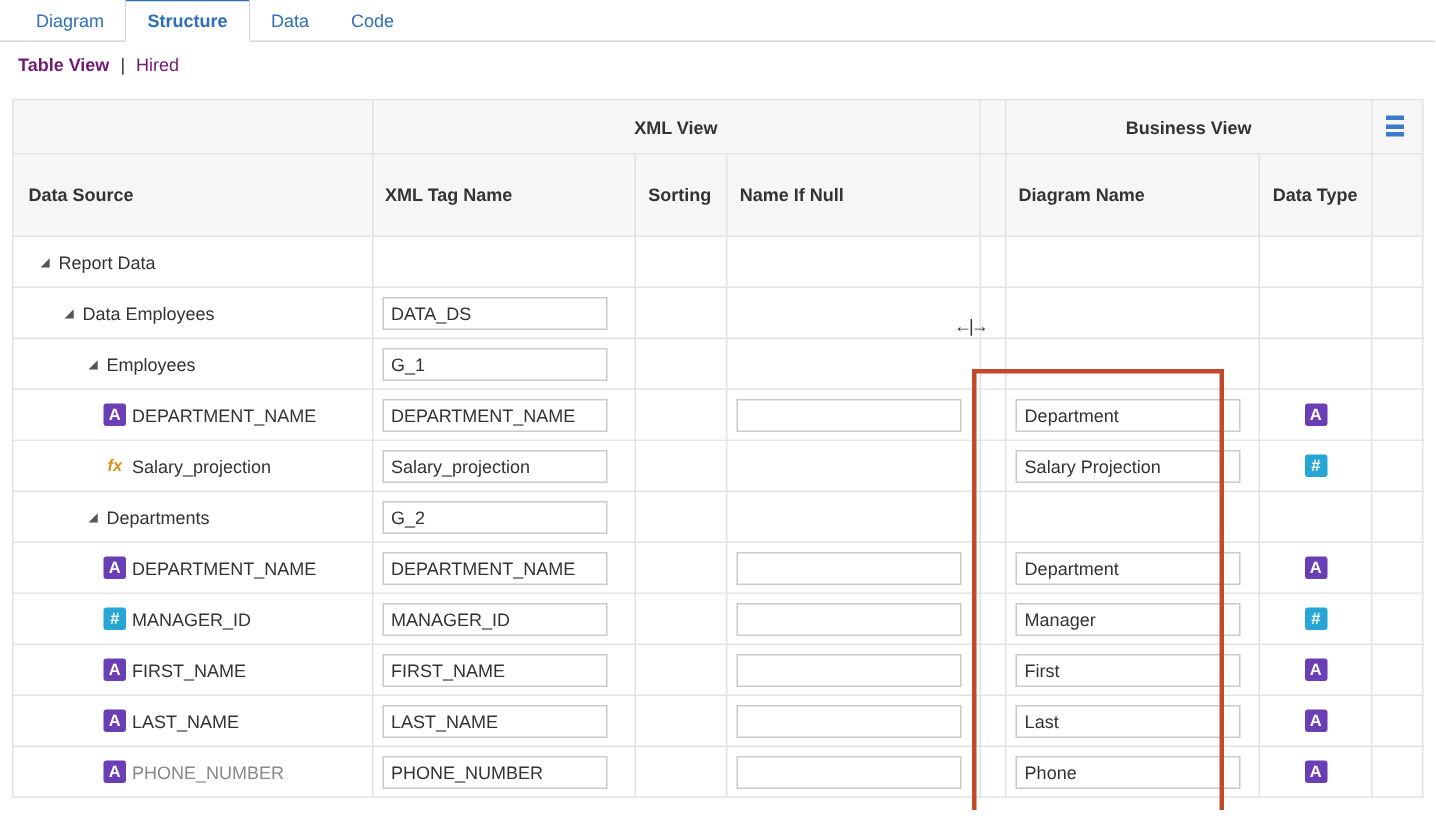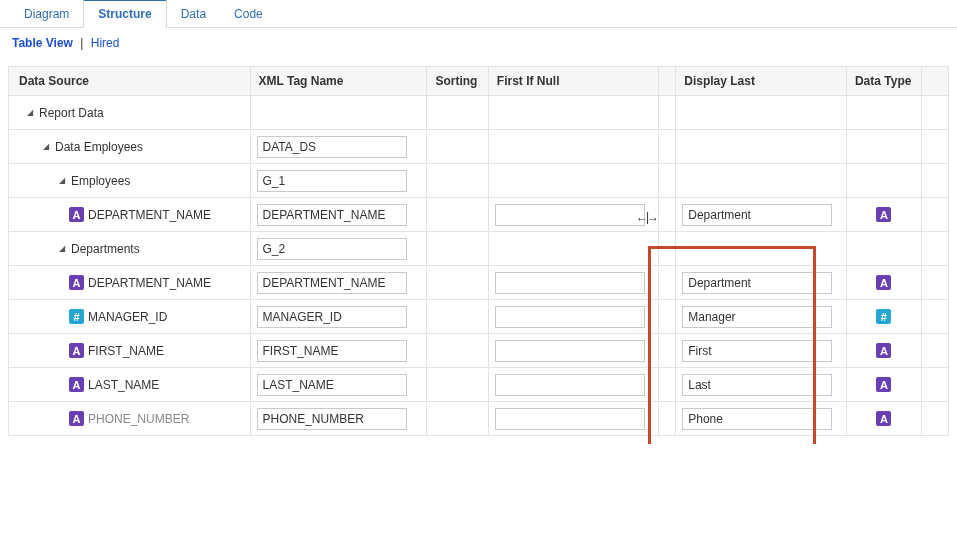--- a/index.html
+++ b/index.html
@@ -34,42 +34,42 @@
     margin-bottom: -1px;
     background: #fff;
     border-radius: 2px 2px 0 0;
   }
   .subtabs {
     padding: 8px 12px;
     color: #2f6fb5;
     font-size: 12px;
   }
   .subtab {
-    color: #1d4ed8;
+    color: #701a75;
     cursor: pointer;
   }
   .subtab.active { font-weight: bold; }
   .sep { color: #333; margin: 0 4px; }
   .grid {
     margin: 8px;
     border: 1px solid #d6d6d6;
     border-collapse: collapse;
     width: calc(100% - 16px);
   }
   .grid th, .grid td {
     border: 1px solid #e3e3e3;
     text-align: left;
     font-size: 12px;
     vertical-align: middle;
   }
   .grid thead th {
     background: #f6f6f6;
     font-weight: bold;
     color: #333;
-    padding: 7px 8px;
+    padding: 20px 8px;
   }
   .grid thead tr.sect th {
     text-align: center;
     padding: 8px;
   }
   .grid tbody td {
     padding: 4px 6px;
     height: 34px;
   }
   .tree-cell {
@@ -205,27 +205,34 @@
     <col class="col-ds">
         <col class="col-xmltag">
         <col class="col-sort">
         <col class="col-null">
     <col style="width:14px">
         <col class="col-disp">
         <col class="col-dtype">
         <col class="col-cfg">
   </colgroup>
   <thead>
+    <tr class="sect">
+      <th></th>
+      <th colspan="3">XML View</th>
+      <th></th>
+      <th colspan="2">Business View</th>
+      <th><span class="cfgicon"></span></th>
+    </tr>
     <tr>
       <th class="pad-left">Data Source</th>
       <th>XML Tag Name</th>
       <th>Sorting</th>
-      <th>First If Null</th>
+      <th>Name If Null</th>
       <th></th>
-      <th>Display Last</th>
+      <th>Diagram Name</th>
       <th>Data Type</th>
       <th></th>
     </tr>
   </thead>
   <tbody id="tbody">
         <tr>
           <td>
             <div class="tree-cell">
               <span class="ind l0"></span>
               <span class="tw" style="font-size: 8px;">◢</span>
@@ -284,20 +291,36 @@
           <td></td>
           <td class="cell-null"><input class="fld" style=""></td>
           <td></td>
           <td class="cell-disp"><input class="fld" value="Department" style=""></td>
           <td class="dtcell"><span class="badge A">A</span></td>
           <td></td>
         </tr>
         <tr>
           <td>
             <div class="tree-cell">
+              <span class="ind l3"></span>
+              <span class="fx">fx</span>
+              <span>Salary_projection</span>
+            </div>
+          </td>
+          <td class="cell-xml"><input class="fld" value="Salary_projection" style=""></td>
+          <td></td>
+          <td class="cell-null"></td>
+          <td></td>
+          <td class="cell-disp"><input class="fld" value="Salary Projection" style=""></td>
+          <td class="dtcell"><span class="badge N">#</span></td>
+          <td></td>
+        </tr>
+        <tr>
+          <td>
+            <div class="tree-cell">
               <span class="ind l2"></span>
               <span class="tw" style="font-size: 8px;">◢</span>
               <span>Departments</span>
             </div>
           </td>
           <td class="cell-xml"><input class="fld" value="G_2" style=""></td>
           <td></td>
           <td class="cell-null"></td>
           <td></td>
           <td class="cell-disp"></td>

